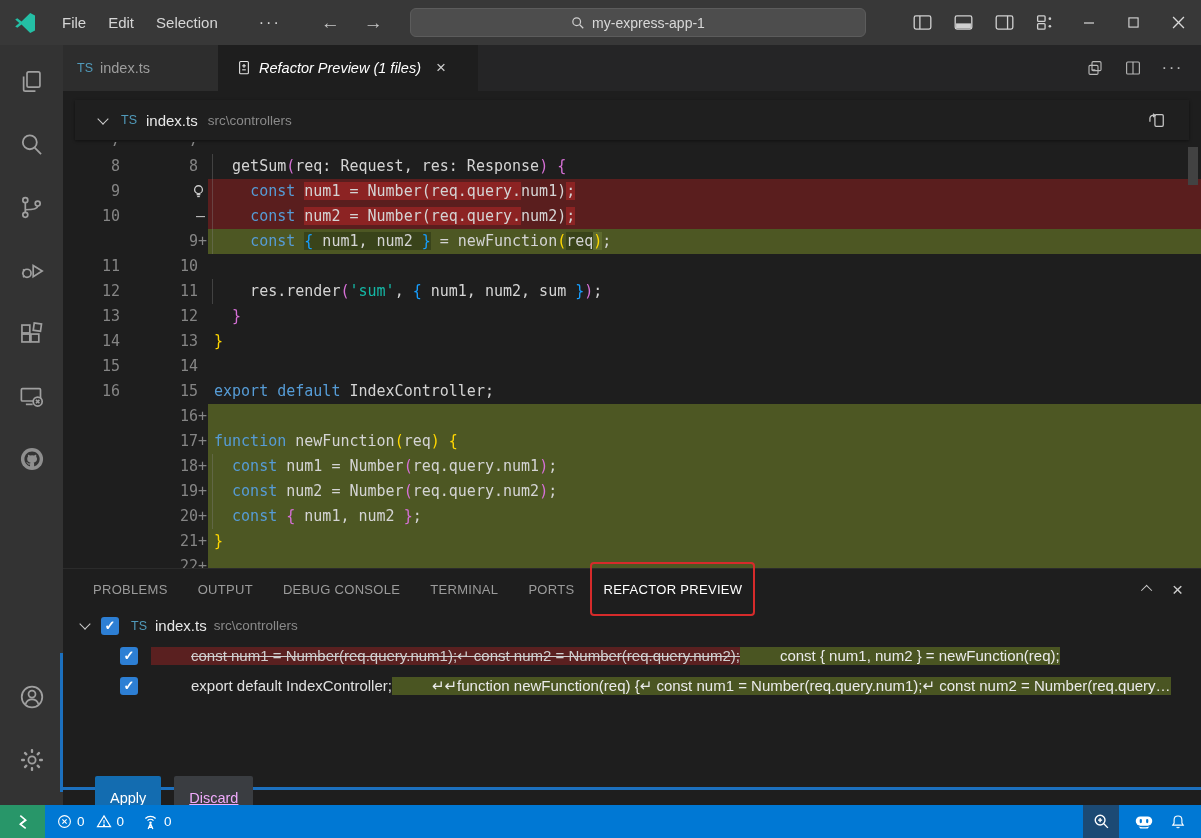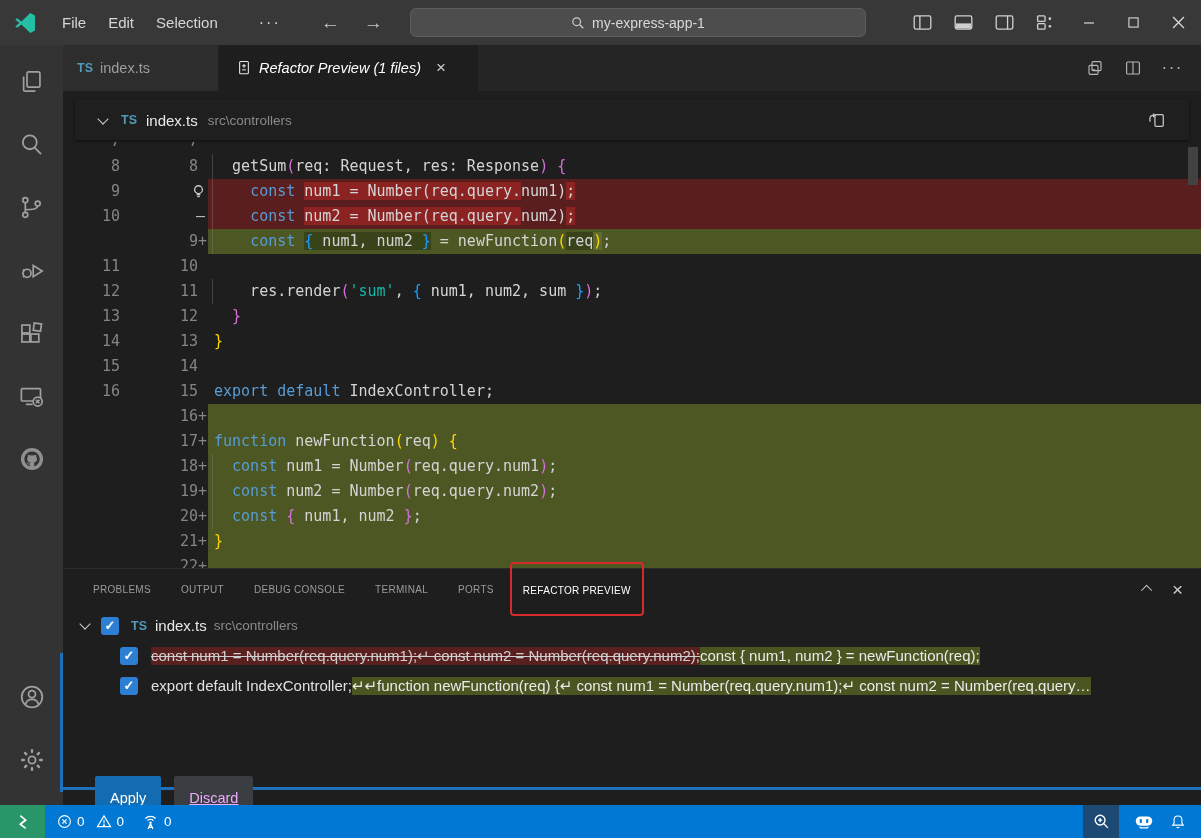--- a/index.html
+++ b/index.html
@@ -28,21 +28,21 @@
   .act-ico { width:63px; height:52px; display:flex; align-items:center; justify-content:center; margin-bottom:11px; }
   .act-bottom { position:absolute; bottom:8px; left:0; width:63px; }
 
   
   #main { position:absolute; left:63px; top:45px; width:1138px; height:760px; background:#1e1e1e; }
 
   .tabstrip { height:46px; background:#252526; display:flex; align-items:stretch; position:relative; }
   .tab { display:flex; align-items:center; gap:7px; padding:0 14px; font-size:14.5px; }
   .tab.inactive { background:#2d2d2d; color:#9d9d9d; width:155px; }
   .tab.active { background:#1e1e1e; color:#ffffff; font-style:italic; width:260px;padding-left:18px; }
-  .ts-badge { color:#519aba; font-weight:bold; font-size:12.5px; font-style:normal; }
+  .ts-badge { color:#519aba; font-weight:normal; font-size:12.5px; font-style:normal; }
   .tab-close { color:#cccccc; font-size:17px; margin-left:8px; font-style:normal; }
   .editor-actions { position:absolute; right:10px; top:0; height:46px; display:flex; align-items:center; gap:20px; padding-right:8px; }
 
   
   .diffheader { position:absolute; left:12px; right:12px; top:55px; height:40px;
                 background:#1f1f1f; box-shadow:0 1px 3px rgba(0,0,0,.45);
                 display:flex; align-items:center; }
   .chev { width:8px; height:8px; border-left:1.6px solid #cccccc; border-bottom:1.6px solid #cccccc;
           transform:rotate(-45deg); margin:0 14px 3px 24px; }
   .dh-file { color:#e8e8e8; font-size:15px; margin-right:10px; }
@@ -64,38 +64,38 @@
   .guide { position:absolute; left:4px; top:0; bottom:0; width:1px; background:rgba(135,135,135,.35); }
   .t.k { color:#569cd6; } .t.w { color:#d4d4d4; } .t.s { color:#14b8a6; }
   .t.pk { color:#d670d6; } .t.gd { color:#ffd700; } .t.bb { color:#179fff; }
   .t.rc { background:#8c2323; } .t.gc { background:#39431a; } .t.gb { background:#5e6b2e; }
   .vscrollbar { position:absolute; right:3px; top:5px; width:10px; height:38px; background:#424242; }
 
   
   #panel { position:absolute; left:0; right:0; top:523px; height:237px; background:#1e1e1e;
            border-top:1px solid #2b2b2b; }
   .panelhead { height:40px; display:flex; align-items:center; position:relative; }
-  .ptab { color:#9b9b9b; font-size:10px; margin-left:30px; letter-spacing:.3px; }
+  .ptab { color:#9b9b9b; font-size:13px; margin-left:30px; letter-spacing:.3px; }
   .ptab.active { color:#ffffff; margin-left:0; }
   .annot { border:2.5px solid #d62b2b; border-radius:4px; padding:16px 11px; margin-left:16px; }
   .phead-actions { position:absolute; right:18px; top:0; height:40px; display:flex; align-items:center; gap:20px; color:#cccccc; }
   .chev-up { width:8px; height:8px; border-left:1.6px solid #cccccc; border-top:1.6px solid #cccccc;
              transform:rotate(45deg) translateY(2px); }
   .pclose { font-size:19px; line-height:1; }
 
   .tree { position:absolute; left:0; right:0; top:40px; height:178px; }
   .trow { height:27px; display:flex; align-items:center; margin-top:3px; }
   .cbx { width:18px; height:18px; background:#2d7fd4; border-radius:3px; color:#fff;
          font-size:13px; font-weight:bold; display:flex; align-items:center; justify-content:center; flex:none; }
   .trow1 { padding-left:18px; gap:12px; }
   .trow1 .chev { margin:0 0 3px 0; }
   .t-file { color:#e8e8e8; font-size:15px; }
   .t-path { color:#8a8a8a; font-size:13.5px; }
   .trow23 { padding-left:57px; gap:13px; }
-  .seg { font-size:15px; white-space:pre; }
+  .seg { font-size:15px; white-space:pre;padding-left:40px; }
   .seg.delseg { background:#5a2020; color:#cfcfcf; text-decoration:line-through; }
   .seg.addseg { background:#4a5522; color:#eaeaea; }
   .seg.plain  { color:#e0e0e0; }
   .row3wrap { overflow:hidden; white-space:nowrap; flex:1; display:flex; }
 
   .focusline-h { position:absolute; left:0; right:0; top:218px; height:3px; background:#1c70be; }
   .buttonbar { position:absolute; left:0; right:0; top:221px; bottom:0; background:#1e1e1e;
                display:flex; align-items:center; gap:13px; padding-left:32px; }
   .btn { font-size:14.5px; padding:14px 15px; border-radius:2px; border:none; }
   .btn.primary { background:#136cb0; color:#ffffff; }

